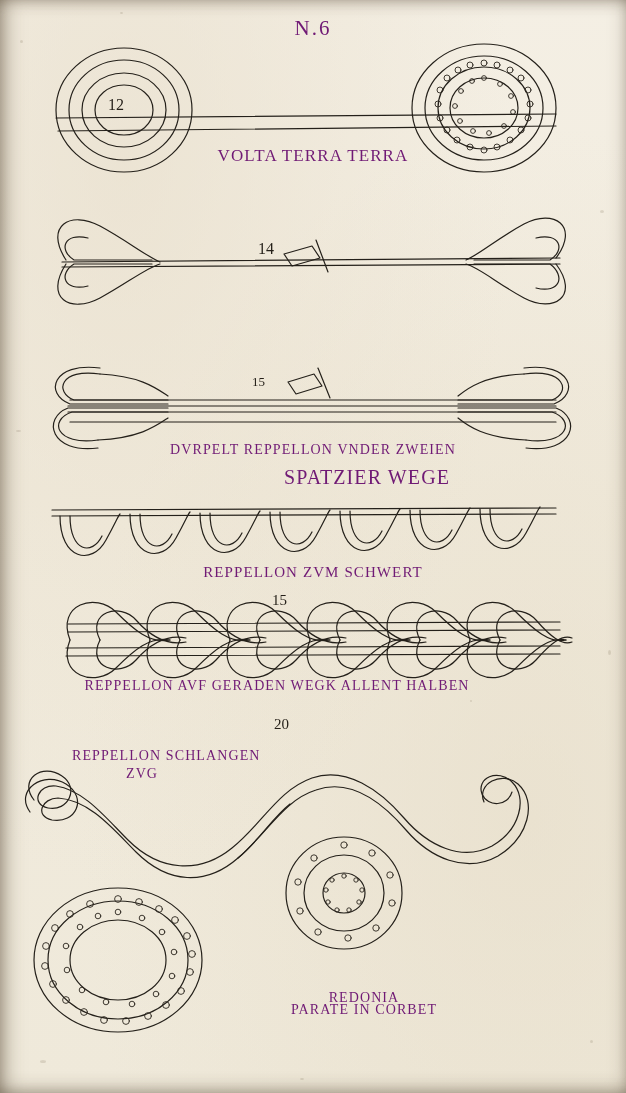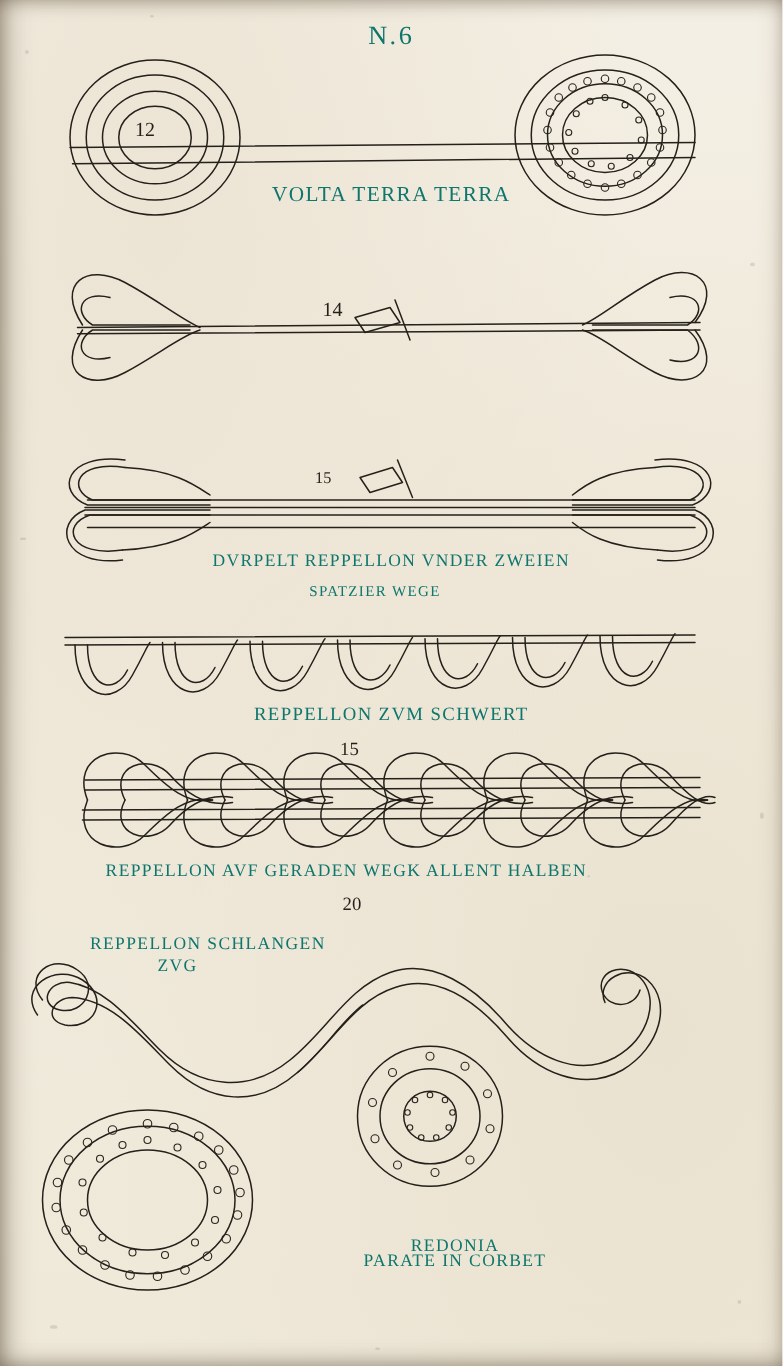--- a/index.html
+++ b/index.html
@@ -62,21 +62,21 @@
     stroke-linejoin: round;
   }
   .ink-thin {
     fill: none;
     stroke: #2b261e;
     stroke-width: 0.9;
     stroke-linecap: round;
   }
   .cap {
     position: absolute;
-    color: #0f766e;
+    color: #701a75;
     font-family: "Liberation Serif", serif;
     font-variant: small-caps;
     letter-spacing: 1.1px;
     white-space: nowrap;
     text-align: center;
   }
   .num {
     position: absolute;
     color: #241f18;
     font-family: "Liberation Serif", serif;
@@ -330,26 +330,26 @@
 
   <div class="cap" id="plate-number">N.6</div>
 
   <div class="num" style="left:108px; top:96px; font-size:16px;">12</div>
   <div class="cap" style="left:0; top:146px; width:626px; font-size:17px;">VOLTA TERRA TERRA</div>
 
   <div class="num" style="left:258px; top:240px; font-size:16px;">14</div>
 
   <div class="num" style="left:252px; top:374px; font-size:13px;">15</div>
   <div class="cap" style="left:0; top:442px; width:626px; font-size:14px;">DVRPELT REPPELLON VNDER ZWEIEN</div>
-  <div class="cap" style="left:150px; top:466px; width:300px; font-size:12px; text-align:center;">SPATZIER WEGE</div>
+  <div class="cap" style="left:150px; top:466px; width:300px; font-size:20px; text-align:right;">SPATZIER WEGE</div>
 
   <div class="cap" style="left:0; top:564px; width:626px; font-size:15px;">REPPELLON ZVM SCHWERT</div>
 
   <div class="num" style="left:272px; top:592px; font-size:15px;">15</div>
-  <div class="cap" style="left:0; top:678px; width:554px; font-size:14px;margin-top:12px;">REPPELLON AVF GERADEN WEGK ALLENT HALBEN</div>
+  <div class="cap" style="left:0; top:678px; width:554px; font-size:14px;">REPPELLON AVF GERADEN WEGK ALLENT HALBEN</div>
 
   <div class="num" style="left:274px; top:716px; font-size:15px;">20</div>
   <div class="cap" style="left:72px; top:748px; width:240px; font-size:14px; text-align:left;">REPPELLON SCHLANGEN</div>
   <div class="cap" style="left:126px; top:766px; width:120px; font-size:14px; text-align:left;font-family:Liberation Serif, serif;">ZVG</div>
 
   <div class="cap" style="left:244px; top:970px; width:240px; font-size:14px;margin-top:32px;">PARATE IN CORBET</div>
   <div class="cap" style="left:244px; top:990px; width:240px; font-size:14px;">REDONIA</div>
 
   <div id="speck-layer">
     <div class="speck" style="left:20px; top:40px; width:3px; height:3px;"></div>

